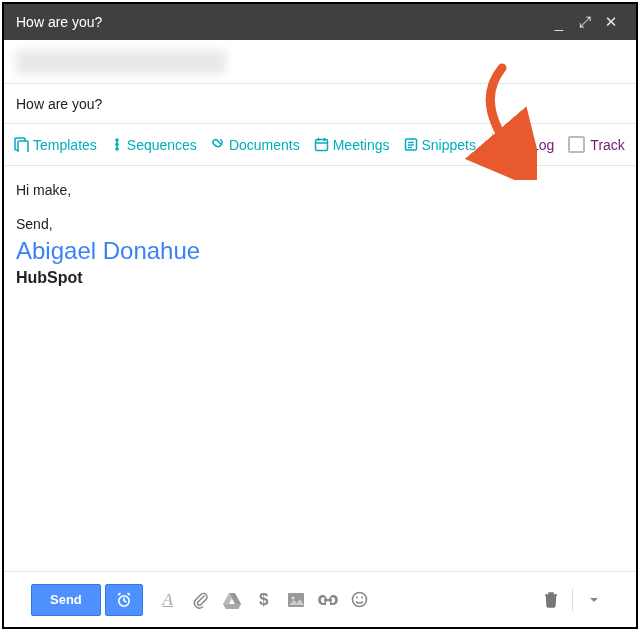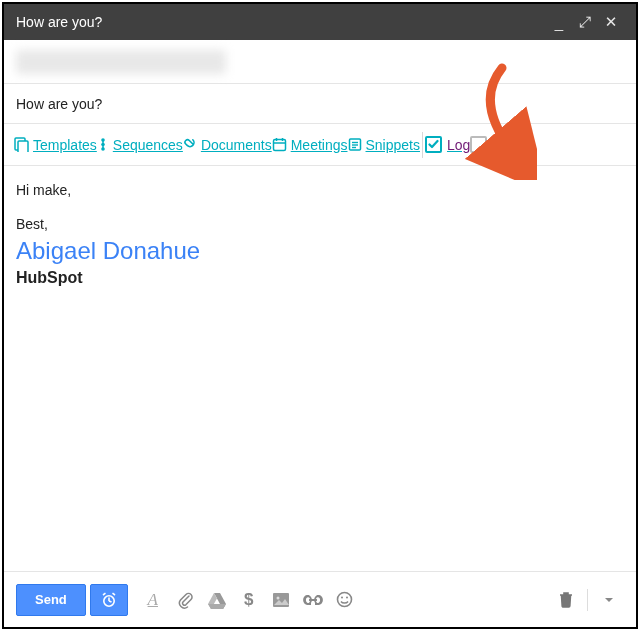--- a/index.html
+++ b/index.html
@@ -51,23 +51,23 @@
     padding: 0 12px;
     font-size: 14px;
     color: #222;
   }
   .hs-toolbar {
     border-bottom: 1px solid #e5e5e5;
     height: 42px;
     display: flex;
     align-items: center;
     padding: 0 10px;
+    gap: 14px;
     font-size: 14px;
     color: #00aebf;
-    text-decoration: underline;
   }
   .hs-item {
     display: flex;
     align-items: center;
     gap: 4px;
     cursor: pointer;
     color: #00aebf;
   }
   .hs-item svg { display:block; }
   .hs-sep {
@@ -97,21 +97,21 @@
   }
   .body-area p { margin: 0 0 14px 0; }
   .sig-name { color: #3b82f6; font-size: 24px; font-weight: 400; line-height:1.3;}
   .sig-title { font-style: italic; font-size: 14px; }
   .sig-company { font-weight: bold; font-size: 16px; }
   .footer {
     border-top: 1px solid #e5e5e5;
     height: 56px;
     display: flex;
     align-items: center;
-    padding: 0 12px;
+    padding: 0 27px;
     gap: 2px;
     margin-top: 8px;
   }
   .btn-send {
     background: #4d90fe;
     color: #fff;
     border: 1px solid #3079ed;
     height: 32px;
     padding: 0 18px;
     font-size: 13px;
@@ -232,21 +232,21 @@
     <div class="hs-check">
       <span class="box">
         
       </span>
       <span>Track</span>
     </div>
   </div>
 
   <div class="body-area">
     <p>Hi make,</p>
-    <div>Best,</div>
+    <div>Send,</div>
     <div class="sig-name">Abigael Donahue</div>
     <div class="sig-company">HubSpot</div>
   </div>
 
   <div class="footer">
     <button class="btn-send">Send</button>
     <div class="btn-sched">
       <svg width="18" height="18" viewBox="0 0 18 18">
           <circle cx="9" cy="10" r="5.2" stroke="#fff" stroke-width="1.6" fill="none"></circle>
           <line x1="9" y1="10" x2="9" y2="6.5" stroke="#fff" stroke-width="1.6"></line>

